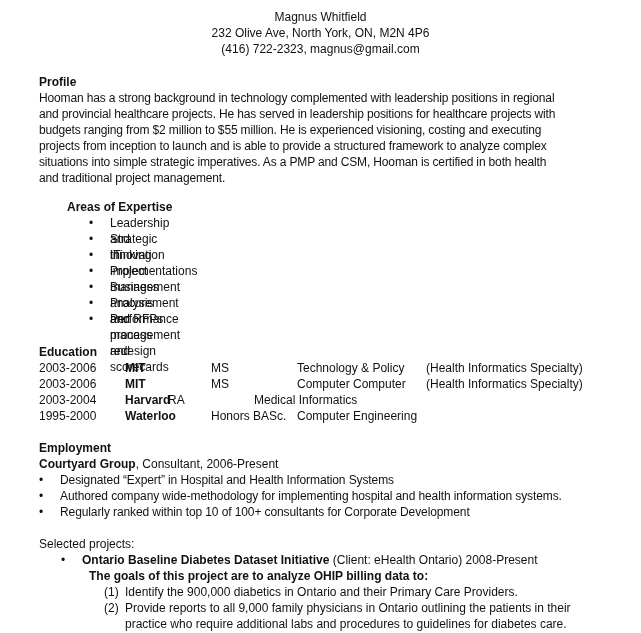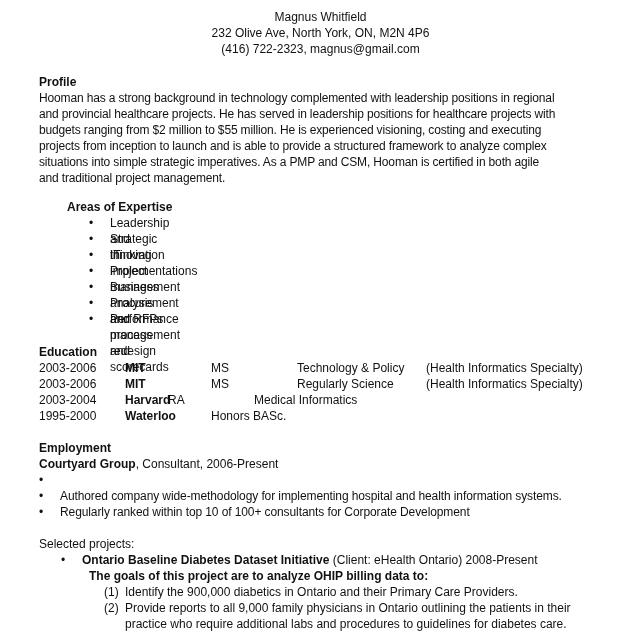--- a/index.html
+++ b/index.html
@@ -36,21 +36,21 @@
     <div>(416) 722-2323, magnus@gmail.com</div>
   </div>
 
   <div class="sec" style="top:74px;">
     <div class="h">Profile</div>
     <div class="para">
       <div>Hooman has a strong background in technology complemented with leadership positions in regional</div>
       <div>and provincial healthcare projects. He has served in leadership positions for healthcare projects with</div>
       <div>budgets ranging from $2 million to $55 million.  He is experienced visioning, costing and executing</div>
       <div>projects from inception to launch and is able to provide a structured framework to analyze complex</div>
-      <div>situations into simple strategic imperatives.  As a PMP and CSM, Hooman is certified in both agile</div>
+      <div>situations into simple strategic imperatives.  As a PMP and CSM, Hooman is certified in both health</div>
       <div>and traditional project management.</div>
     </div>
   </div>
 
   <div class="sec" style="top:199px;margin-left:28px;">
     <div class="h">Areas of Expertise</div>
     <ul class="list exp">
       <li>
           <span class="bul">•</span>
           <span class="txt">Leadership and innovation</span>
@@ -88,42 +88,44 @@
       <span style="left:0">2003-2006</span>
       <span style="left:86px" class="h">MIT</span>
       <span style="left:172px">MS</span>
       <span style="left:258px">Technology &amp; Policy</span>
       <span style="left:387px">(Health Informatics Specialty)</span>
     </div>
     <div class="edu-row">
       <span style="left:0">2003-2006</span>
       <span style="left:86px" class="h">MIT</span>
       <span style="left:172px">MS</span>
-      <span style="left:258px">Regularly Science</span>
+      <span style="left:258px">Computer Computer</span>
       <span style="left:387px">(Health Informatics Specialty)</span>
     </div>
     <div class="edu-row">
       <span style="left:0">2003-2004</span>
       <span style="left:86px" class="h">Harvard</span>
       <span style="left:129px">RA</span>
       <span style="left:215px">Medical Informatics</span>
     </div>
     <div class="edu-row">
       <span style="left:0">1995-2000</span>
       <span style="left:86px" class="h">Waterloo</span>
       <span style="left:172px">Honors BASc.</span>
+      <span style="left:258px">Computer Engineering</span>
     </div>
   </div>
 
   <div class="sec" style="top:440px; width:570px;">
     <div class="h">Employment</div>
     <div><span class="h">Courtyard Group</span><span>, Consultant, 2006-Present</span></div>
     <ul class="list emp">
       <li>
           <span class="bul">•</span>
+          <span class="txt">Designated “Expert” in Hospital and Health Information Systems</span>
         </li>
       <li>
           <span class="bul">•</span>
           <span class="txt">Authored company wide-methodology for implementing hospital and health information systems.</span>
         </li>
       <li>
           <span class="bul">•</span>
           <span class="txt">Regularly ranked within top 10 of 100+ consultants for Corporate Development</span>
         </li>
     </ul>

